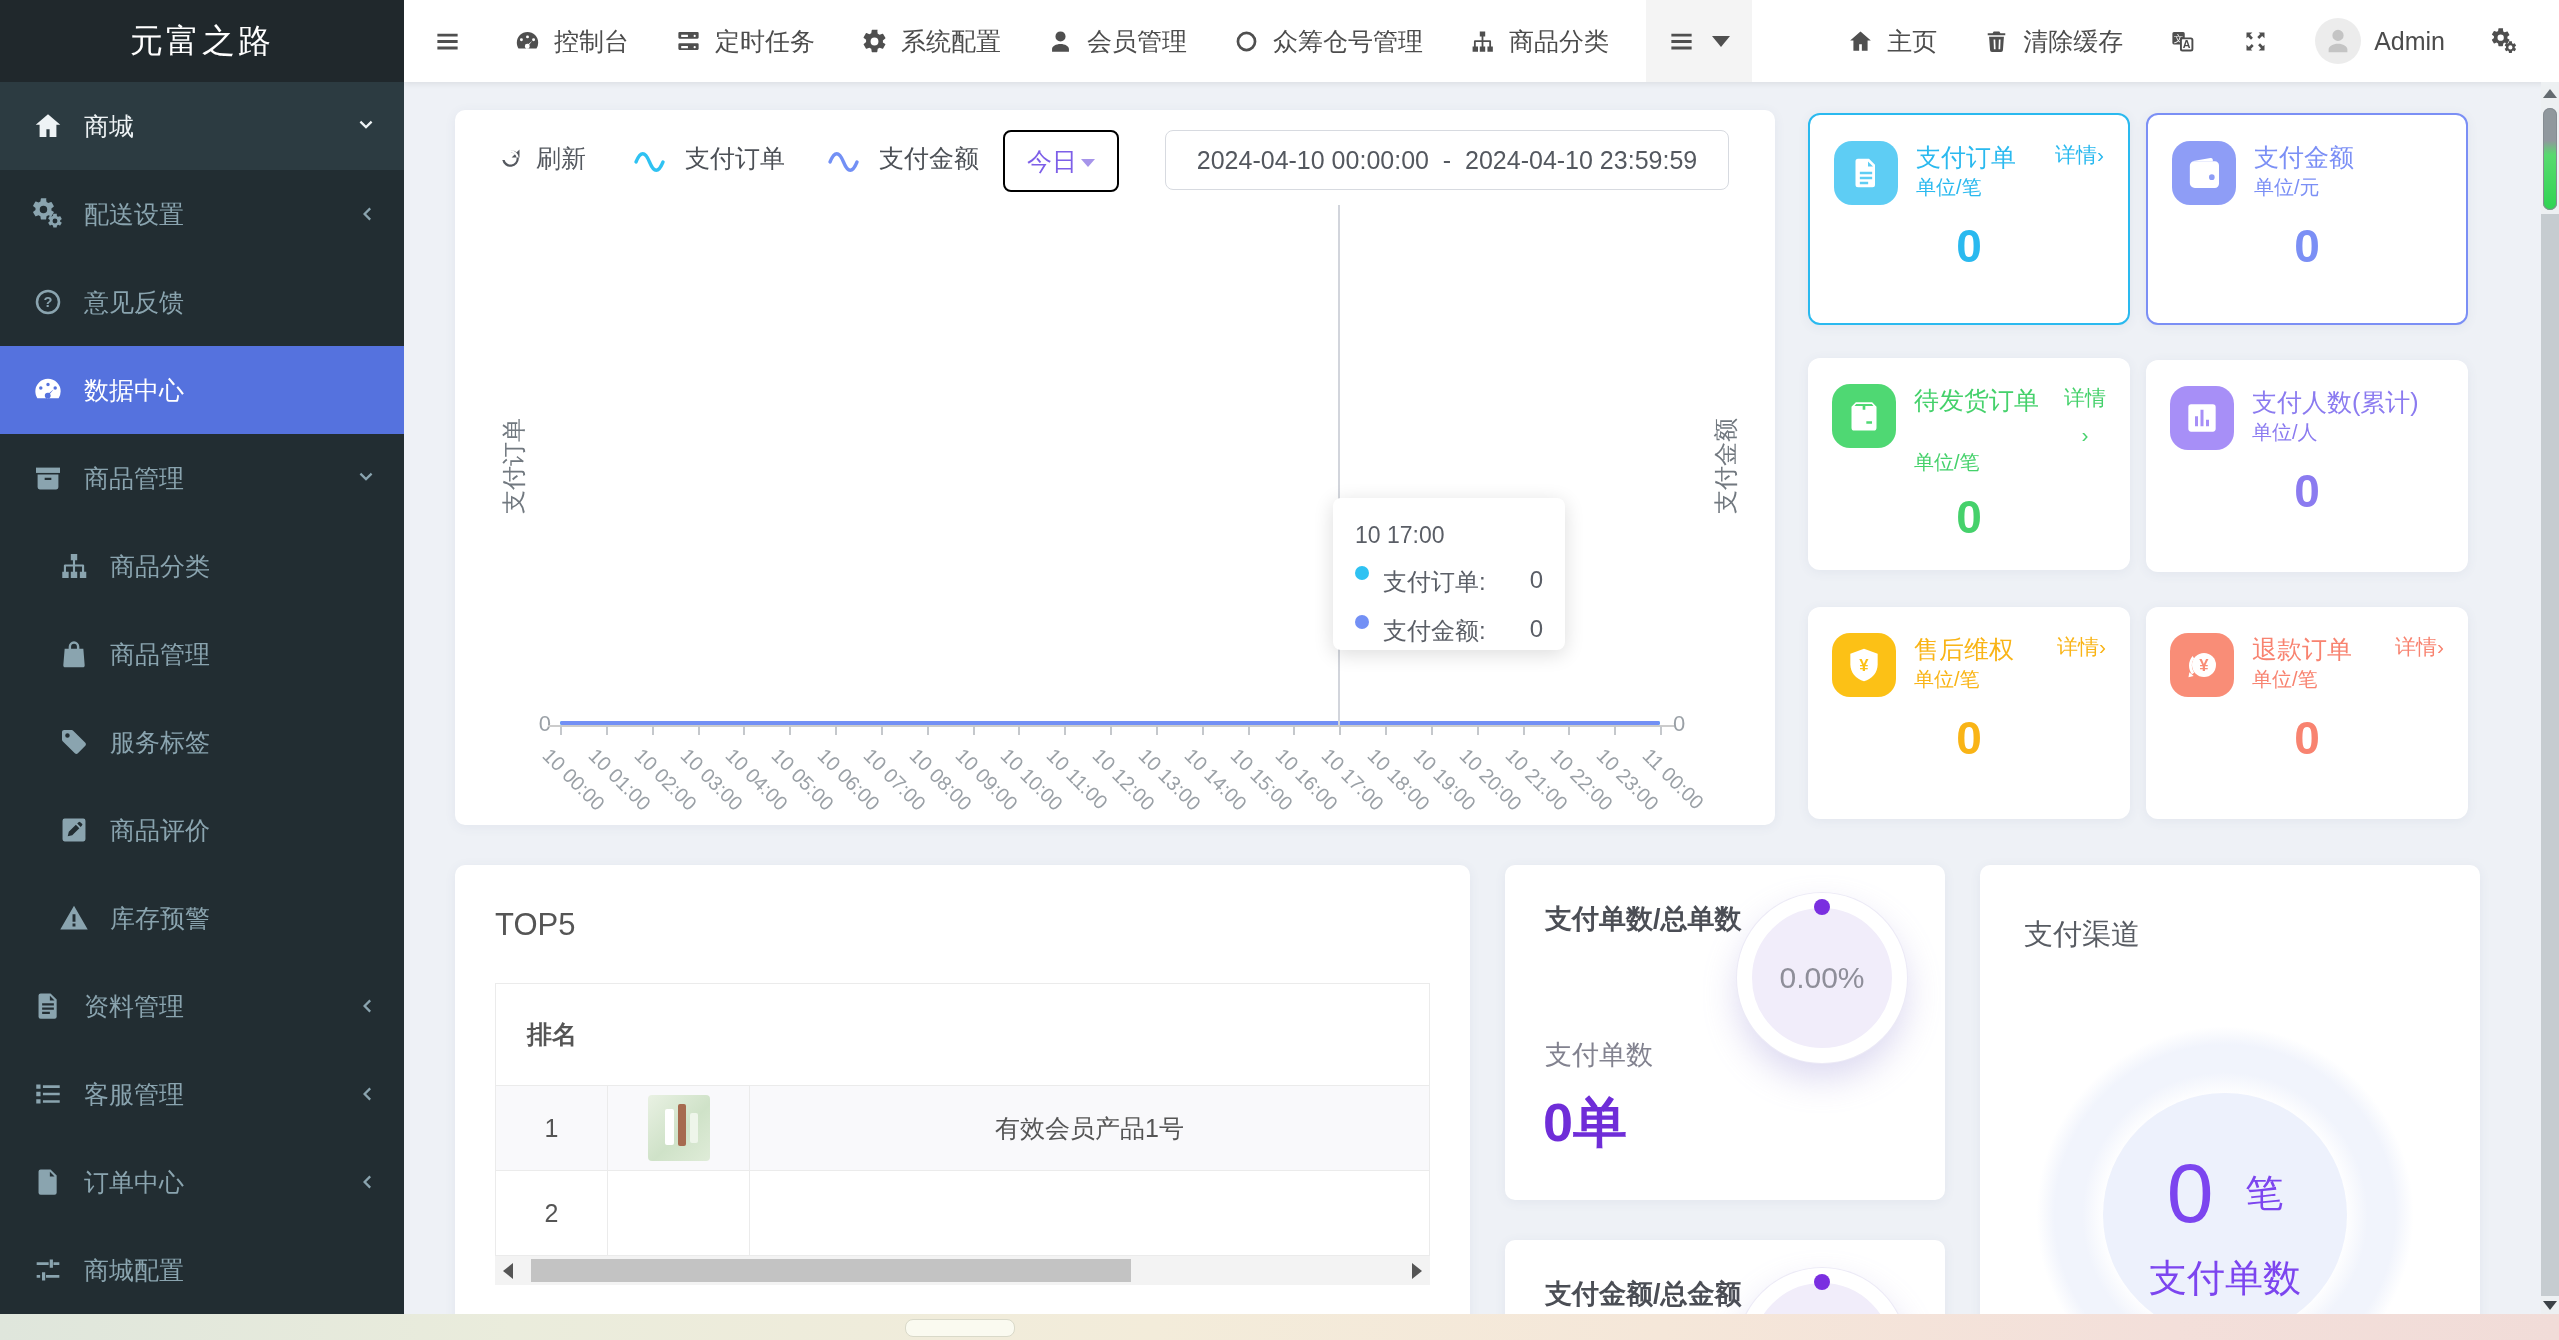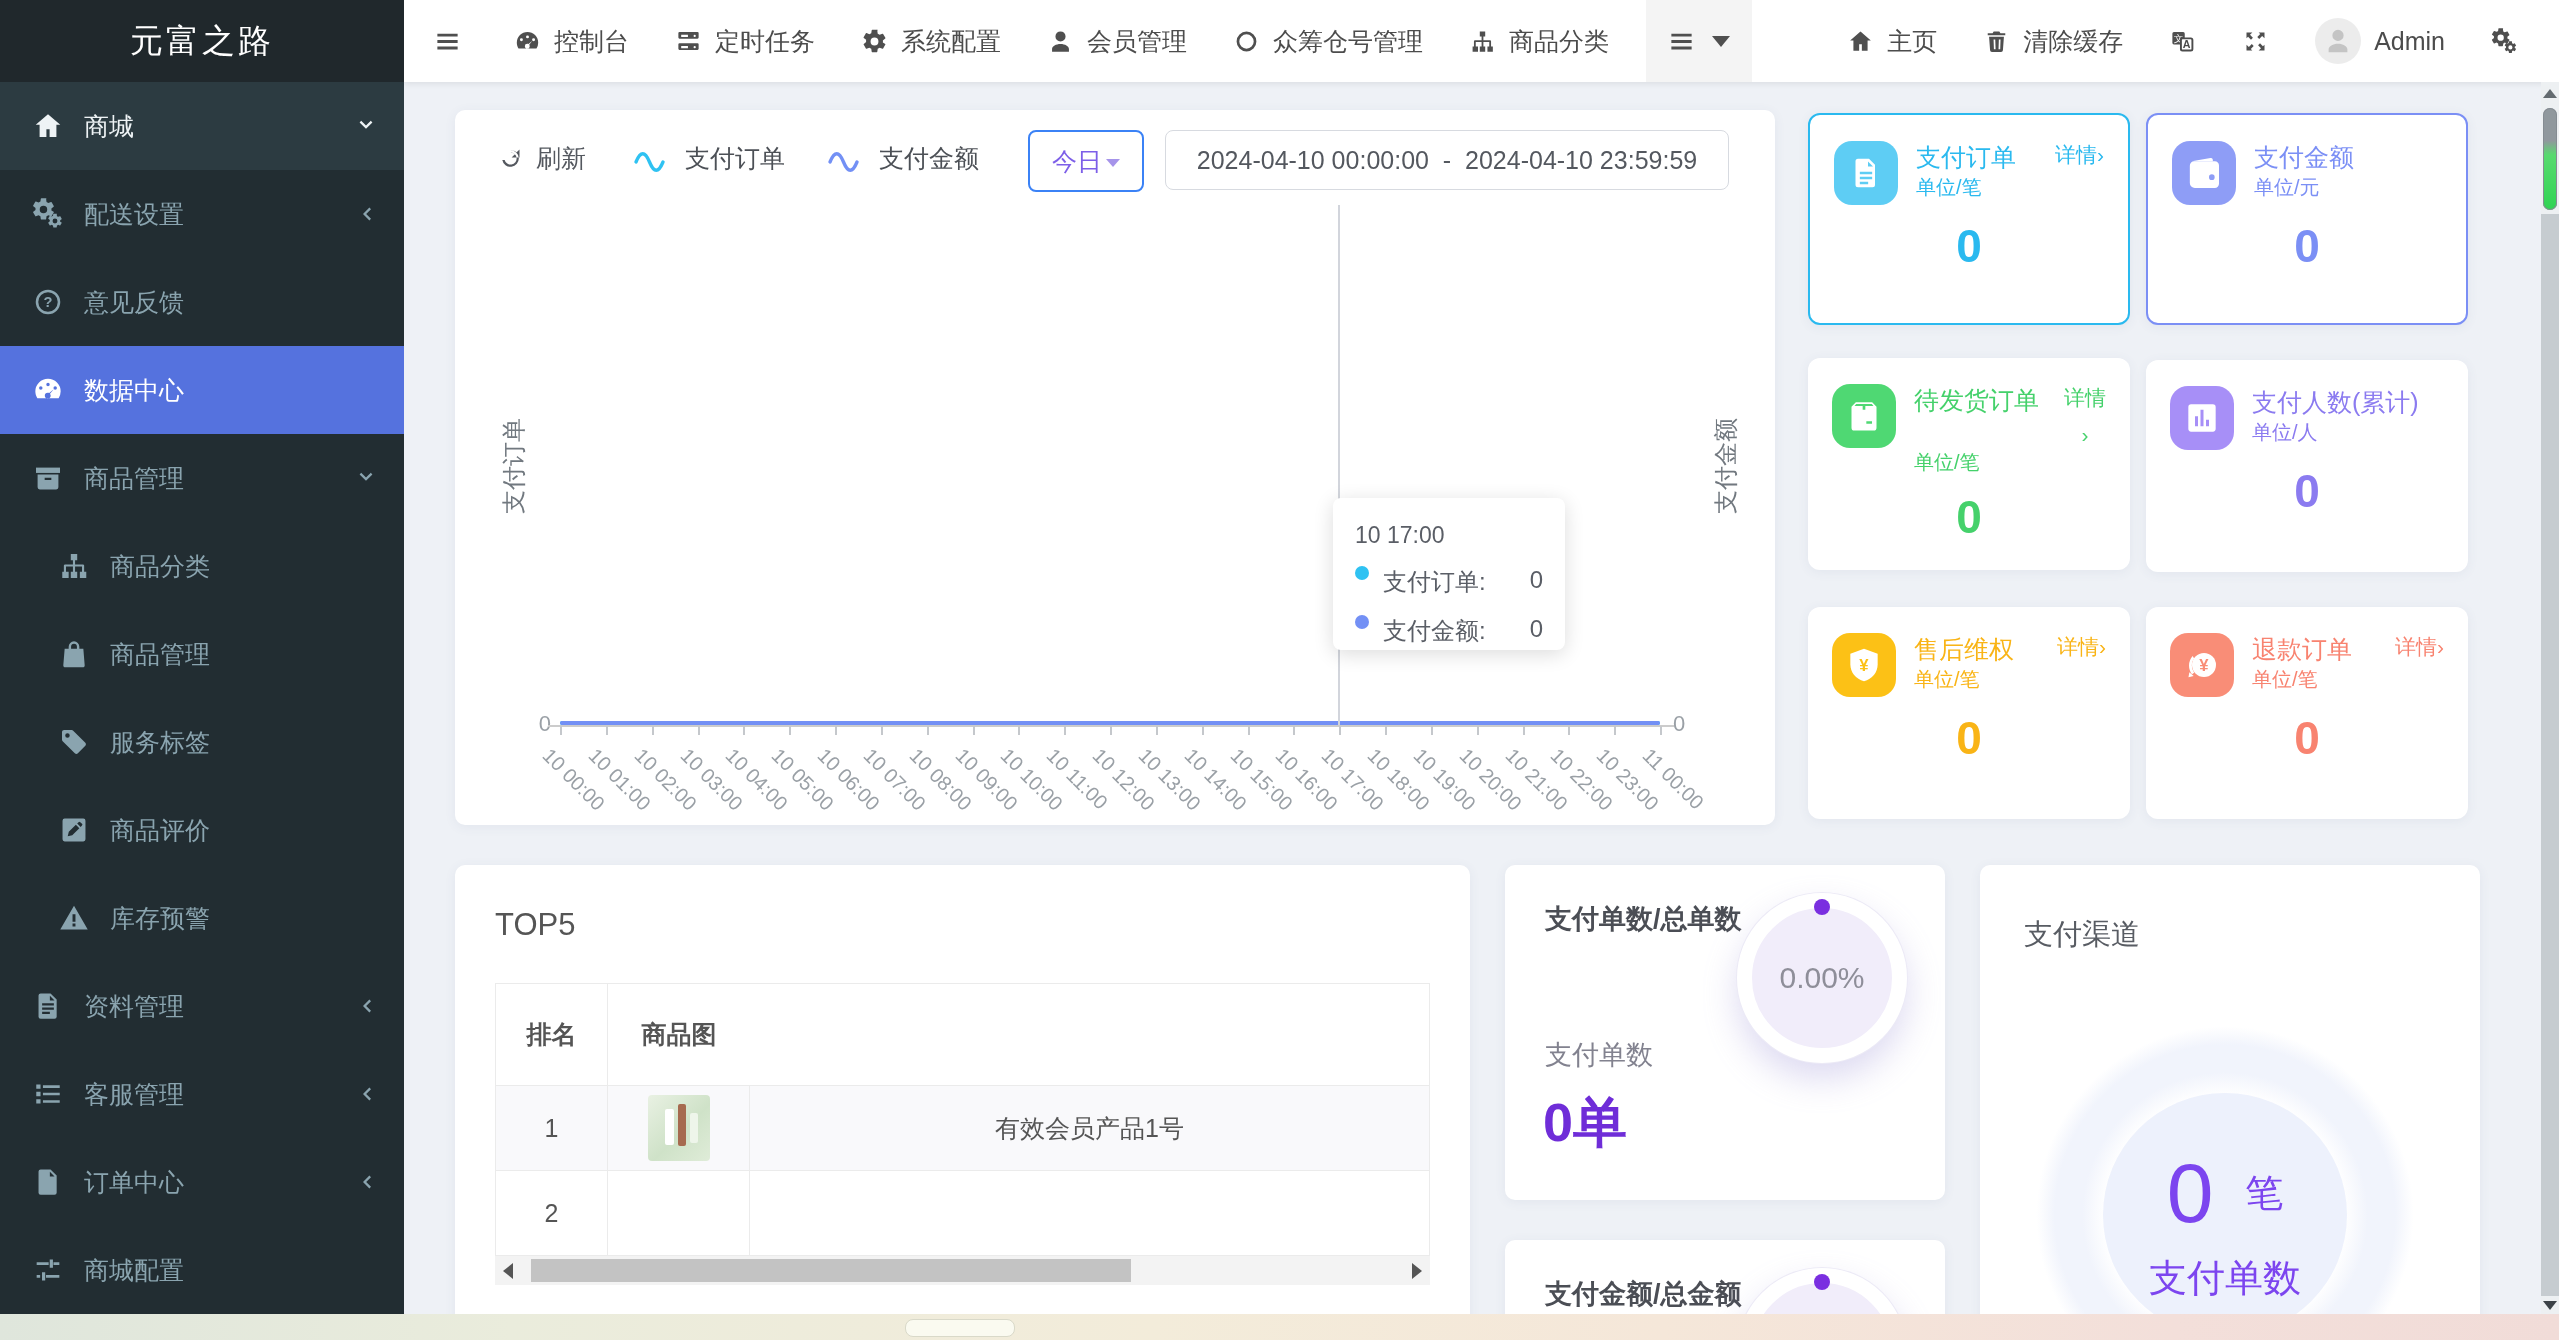--- a/index.html
+++ b/index.html
@@ -32,21 +32,21 @@
   
   .main{position:absolute;left:404px;top:82px;right:18px;bottom:26px;overflow:hidden}
   .card{position:absolute;background:#fff;border-radius:10px;box-shadow:0 2px 12px rgba(70,90,130,.07);box-sizing:border-box}
   
   #chart-card{left:51px;top:28px;width:1320px;height:715px}
   .ch-refresh{position:absolute;left:42px;top:32px;display:flex;align-items:center;gap:12px;font-size:25px;color:#54585f;cursor:pointer}
   .ch-refresh svg{width:27px;height:27px;fill:#54585f}
   #legend{position:absolute;left:178px;top:32px;display:flex;gap:42px}
   .legend-item{display:flex;align-items:center;gap:10px;font-size:25px;color:#4c5056;cursor:pointer}
   .legend-item svg{width:42px;height:26px}
-  .ch-today{position:absolute;left:573px;top:20px;width:112px;height:58px;border:2px solid #3b82f6;border-radius:8px;
+  .ch-today{position:absolute;left:548px;top:20px;width:112px;height:58px;border:2px solid #000000;border-radius:8px;
             color:#7d5fe8;font-size:25px;display:flex;align-items:center;justify-content:center;gap:4px;cursor:pointer;background:#fff}
   .caret-sm{width:0;height:0;border-left:7px solid transparent;border-right:7px solid transparent;border-top:8px solid #a694ea;margin-top:3px}
   .ch-dates{position:absolute;left:710px;top:20px;width:562px;height:58px;border:1px solid #d7dae0;border-radius:8px;
             font-size:25px;color:#54585f;display:flex;align-items:center;justify-content:center;cursor:text;background:#fff;white-space:pre}
   .axis-line{position:absolute;background:#ccc}
   .tick{position:absolute;width:2px;height:9px;background:#c5c8cc}
   .xlabel{position:absolute;font-size:20px;color:#9aa0a6;white-space:nowrap;transform:rotate(45deg);transform-origin:left top}
   .ylab{position:absolute;width:130px;text-align:center;font-size:24px;color:#71787f;transform:rotate(-90deg)}
   .zerolab{position:absolute;font-size:22px;color:#9aa0a6}
   .series-line{position:absolute;height:4px;border-radius:2px}
@@ -605,21 +605,20 @@
         </div>
         <div class="stat-value" style="color:#f88370">0</div>
       </div>
     </div>
 
   <section class="card" id="top5-card">
     <div class="top5-title">TOP5</div>
     <div class="t5-grid" id="top5-table">
         <div class="t5-row t5-head">
           <span class="t5-cell">排名</span>
-          <span class="t5-cell">商品图</span>
         </div>
         <div class="t5-row t5-data striped">
           <span class="t5-cell">1</span>
           <span class="t5-cell">
             <span class="thumb">
               <span style="position:absolute;left:17px;top:14px;width:9px;height:36px;background:#fff;border-radius:2px"></span>
               <span style="position:absolute;left:30px;top:9px;width:8px;height:42px;background:#a66a4f;border-radius:2px"></span>
               <span style="position:absolute;left:42px;top:18px;width:8px;height:30px;background:#eef5ea;border-radius:2px"></span>
             </span>
           </span>

